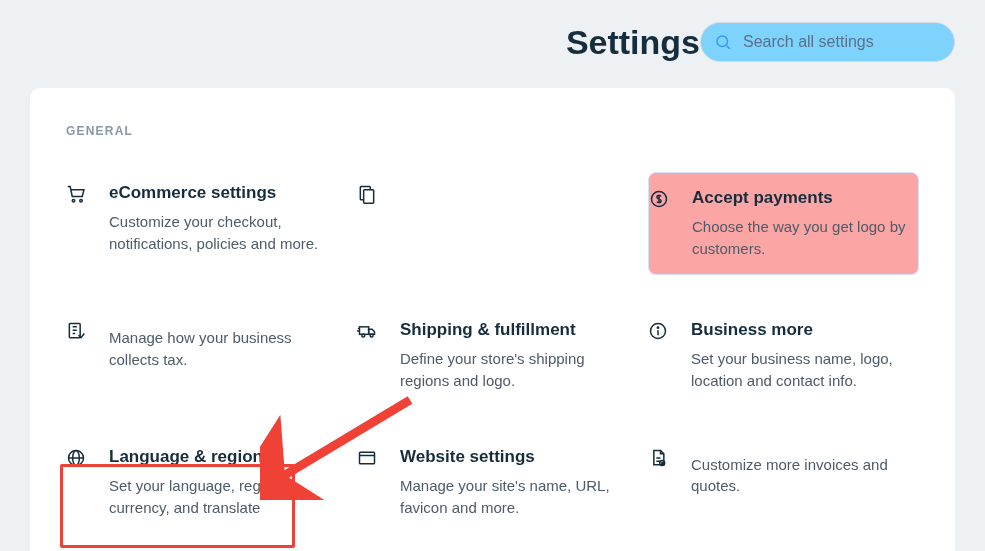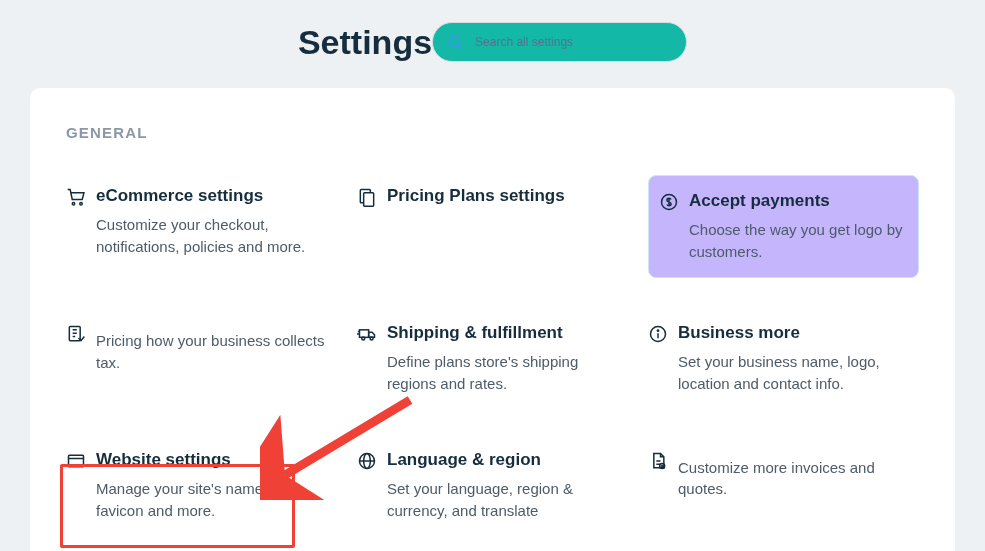--- a/index.html
+++ b/index.html
@@ -5,40 +5,40 @@
   * { box-sizing: border-box; margin: 0; padding: 0; }
   html, body { width: 985px; height: 551px; overflow: hidden; }
   body {
     font-family: -apple-system, BlinkMacSystemFont, "Segoe UI", Helvetica, Arial, sans-serif;
     background: #eef1f4;
     color: #162d3d;
   }
   .header {
     display: flex;
     align-items: center;
-    justify-content: center;
+    justify-content: flex-end;
     padding: 22px 30px 8px 30px;
   }
   .page-title {
     font-size: 34px;
     font-weight: 700;
     color: #162d3d;
   }
   .search-wrap {
     position: relative;
     width: 255px;
   }
   .search-input {
     width: 100%;
     height: 40px;
     border-radius: 20px;
     border: 1px solid #d7dde3;
-    background: #14b8a6;
+    background: #7dd3fc;
     padding: 0 16px 0 42px;
-    font-size: 12px;
+    font-size: 16px;
     color: #3b4a58;
     outline: none;
   }
   .search-input::placeholder { color: #5b708a; }
   .search-icon {
     position: absolute;
     left: 14px;
     top: 50%;
     transform: translateY(-50%);
     width: 18px;
@@ -48,45 +48,45 @@
   .panel {
     background: #fff;
     margin: 18px 30px 0 30px;
     border-radius: 10px 10px 0 0;
     padding: 36px 36px 0 36px;
     height: 470px;
     overflow: hidden;
     position: relative;
   }
   .section-label {
-    font-size: 15px;
+    font-size: 12px;
     font-weight: 600;
     letter-spacing: 1.2px;
     color: #8a98a6;
   }
   .grid {
     display: grid;
     grid-template-columns: repeat(3, 1fr);
     column-gap: 20px;
     row-gap: 34px;
     margin-top: 34px;
   }
   .tile {
     display: flex;
     align-items: flex-start;
-    gap: 10px;
+    gap: 23px;
     padding: 10px 10px 10px 0;
     border-radius: 8px;
     cursor: pointer;
     position: relative;
   }
   .tile.selected {
-    background: #c4b5fd;
+    background: #fca5a5;
     border: 1px solid #cde4fb;
-    padding: 14px 10px;
+    padding: 14px 0;
   }
   .tile-icon {
     flex: 0 0 20px;
     width: 20px;
     height: 20px;
     color: #162d3d;
     margin-top: 2px;
   }
   .tile-body { flex: 1; }
   .tile-title {
@@ -154,21 +154,20 @@
     </div>
 
     <div class="tile">
       <span class="tile-icon">
         <svg viewBox="0 0 24 24" fill="none" stroke="currentColor" stroke-width="1.8">
             <rect x="4" y="3" width="12" height="16" rx="1"></rect>
             <rect x="8" y="7" width="12" height="16" rx="1" fill="#fff"></rect>
           </svg>
       </span>
       <div class="tile-body">
-        <div class="tile-title">Pricing Plans settings</div>
       </div>
     </div>
 
     <div class="tile selected">
       <span class="tile-icon">
         <svg viewBox="0 0 24 24" fill="none" stroke="currentColor" stroke-width="1.8">
             <circle cx="12" cy="12" r="9"></circle>
             <path d="M12 7v10M14.5 9c-.5-1-1.5-1.5-2.5-1.5S9.5 8.5 9.5 10s1 1.5 2.5 2 2.5 1 2.5 2.5-1.5 2-2.5 2-2-.5-2.5-1.5"></path>
           </svg>
       </span>
@@ -180,78 +179,78 @@
 
     <div class="tile">
       <span class="tile-icon">
         <svg viewBox="0 0 24 24" fill="none" stroke="currentColor" stroke-width="1.8">
             <rect x="4" y="3" width="13" height="17" rx="1"></rect>
             <path d="M8 7h5M8 11h5M8 15h3"></path>
             <path d="M15 17l3 3 4-5"></path>
           </svg>
       </span>
       <div class="tile-body">
-        <div class="tile-desc">Pricing how your business collects tax.</div>
+        <div class="tile-desc">Manage how your business collects tax.</div>
       </div>
     </div>
 
     <div class="tile">
       <span class="tile-icon">
         <svg viewBox="0 0 24 24" fill="none" stroke="currentColor" stroke-width="1.8">
             <rect x="3" y="7" width="11" height="9"></rect>
             <path d="M14 10h4l3 3v3h-7z"></path>
             <circle cx="7.5" cy="17.5" r="1.8"></circle>
             <circle cx="17.5" cy="17.5" r="1.8"></circle>
             <path d="M1 9h2M0 12h3"></path>
           </svg>
       </span>
       <div class="tile-body">
         <div class="tile-title">Shipping &amp; fulfillment</div>
-        <div class="tile-desc">Define plans store's shipping regions and rates.</div>
+        <div class="tile-desc">Define your store's shipping regions and logo.</div>
       </div>
     </div>
 
     <div class="tile">
       <span class="tile-icon">
         <svg viewBox="0 0 24 24" fill="none" stroke="currentColor" stroke-width="1.8">
             <circle cx="12" cy="12" r="9"></circle>
             <line x1="12" y1="11" x2="12" y2="17"></line>
             <circle cx="12" cy="8" r="0.8" fill="currentColor"></circle>
           </svg>
       </span>
       <div class="tile-body">
         <div class="tile-title">Business more</div>
         <div class="tile-desc">Set your business name, logo, location and contact info.</div>
       </div>
     </div>
 
     <div class="tile">
       <span class="tile-icon">
         <svg viewBox="0 0 24 24" fill="none" stroke="currentColor" stroke-width="1.8">
-            <rect x="3" y="5" width="18" height="14" rx="1"></rect>
-            <line x1="3" y1="9" x2="21" y2="9"></line>
-          </svg>
-      </span>
-      <div class="tile-body">
-        <div class="tile-title">Website settings</div>
-        <div class="tile-desc">Manage your site's name, URL, favicon and more.</div>
-      </div>
-    </div>
-
-    <div class="tile">
-      <span class="tile-icon">
-        <svg viewBox="0 0 24 24" fill="none" stroke="currentColor" stroke-width="1.8">
             <circle cx="12" cy="12" r="9"></circle>
             <ellipse cx="12" cy="12" rx="4" ry="9"></ellipse>
             <line x1="3" y1="12" x2="21" y2="12"></line>
           </svg>
       </span>
       <div class="tile-body">
         <div class="tile-title">Language &amp; region</div>
         <div class="tile-desc">Set your language, region &amp; currency, and translate</div>
+      </div>
+    </div>
+
+    <div class="tile">
+      <span class="tile-icon">
+        <svg viewBox="0 0 24 24" fill="none" stroke="currentColor" stroke-width="1.8">
+            <rect x="3" y="5" width="18" height="14" rx="1"></rect>
+            <line x1="3" y1="9" x2="21" y2="9"></line>
+          </svg>
+      </span>
+      <div class="tile-body">
+        <div class="tile-title">Website settings</div>
+        <div class="tile-desc">Manage your site's name, URL, favicon and more.</div>
       </div>
     </div>
 
     <div class="tile">
       <span class="tile-icon">
         <svg viewBox="0 0 24 24" fill="none" stroke="currentColor" stroke-width="1.8">
             <path d="M7 3h8l4 4v13H7z"></path>
             <path d="M15 3v4h4"></path>
             <path d="M10 12h5M10 16h5"></path>
             <circle cx="17" cy="18" r="3"></circle>

